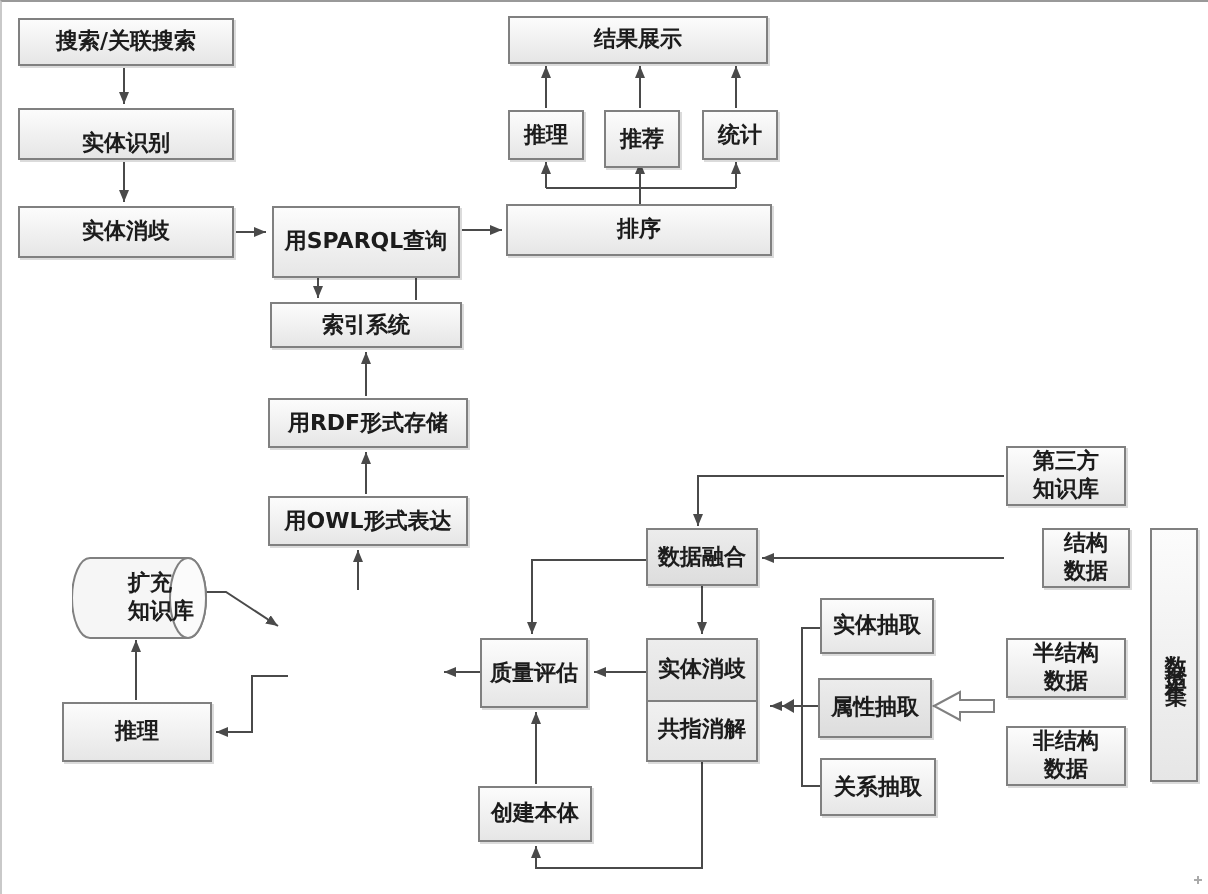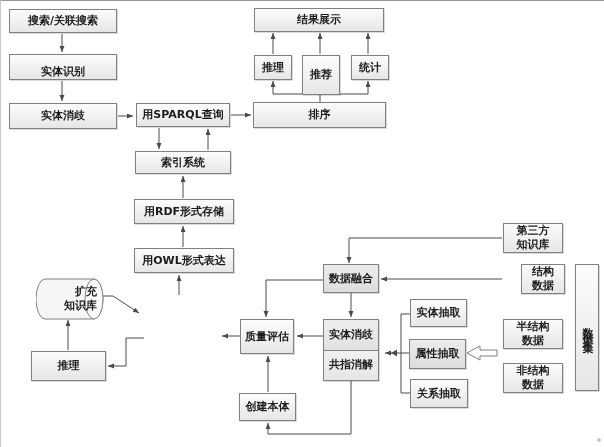--- a/index.html
+++ b/index.html
@@ -25,21 +25,21 @@
   .node.small{font-size:11px;}
   .split{padding:0;flex-direction:column;align-items:stretch;justify-content:stretch;}
   .split .cell{flex:1;display:flex;align-items:center;justify-content:center;}
   .split .cell.top{border-bottom:1px solid var(--box_border,#808080);
     background:linear-gradient(180deg,#ededed,#e2e2e2);}
   .vertical span{writing-mode:vertical-rl;text-orientation:upright;letter-spacing:5px;}
   .cyl{position:absolute;z-index:2;}
   .cyl svg{position:absolute;left:0;top:0;}
   .cyl .lbl{
     position:absolute;inset:0;display:flex;align-items:center;justify-content:center;
-    font-size:12px;font-weight:700;color:#1c1c1c;text-align:right;line-height:1.3;margin-left:20px;
+    font-size:12px;font-weight:700;color:#1c1c1c;text-align:left;line-height:1.3;margin-left:20px;
   }
   .cyl .lbl span{white-space:pre-line;}
 </style>
 </head>
 <body>
 
 <div class="stage">
 
   <svg class="wires" width="604" height="447" viewBox="0 0 604 447">
     <defs>
@@ -92,40 +92,40 @@
   <div class="node" style="left:8px;top:8px;width:108px;height:24px;">
       <span>搜索/关联搜索</span>
     </div>
   <div class="node" style="left:8px;top:53px;width:108px;height:26px;align-items:flex-end;">
       <span>实体识别</span>
     </div>
   <div class="node" style="left:8px;top:102px;width:108px;height:26px;">
       <span>实体消歧</span>
     </div>
 
-  <div class="node" style="left:135px;top:102px;width:94px;height:24px;">
+  <div class="node" style="left:135px;top:102px;width:94px;height:36px;">
       <span>用SPARQL查询</span>
     </div>
   <div class="node" style="left:134px;top:150px;width:96px;height:23px;">
       <span>索引系统</span>
     </div>
   <div class="node" style="left:133px;top:198px;width:100px;height:25px;">
       <span>用RDF形式存储</span>
     </div>
   <div class="node" style="left:253px;top:7px;width:130px;height:24px;">
       <span>结果展示</span>
     </div>
 
   <div class="node" style="left:133px;top:247px;width:100px;height:25px;">
       <span>用OWL形式表达</span>
     </div>
   <div class="node" style="left:253px;top:54px;width:38px;height:25px;">
       <span>推理</span>
     </div>
-  <div class="node" style="left:301px;top:54px;width:38px;height:40px;">
+  <div class="node" style="left:301px;top:54px;width:38px;height:29px;">
       <span>推荐</span>
     </div>
   <div class="node" style="left:350px;top:54px;width:38px;height:25px;">
       <span>统计</span>
     </div>
   <div class="node" style="left:252px;top:101px;width:133px;height:26px;">
       <span>排序</span>
     </div>
 
   <div class="node gray" style="left:322px;top:263px;width:56px;height:29px;">

